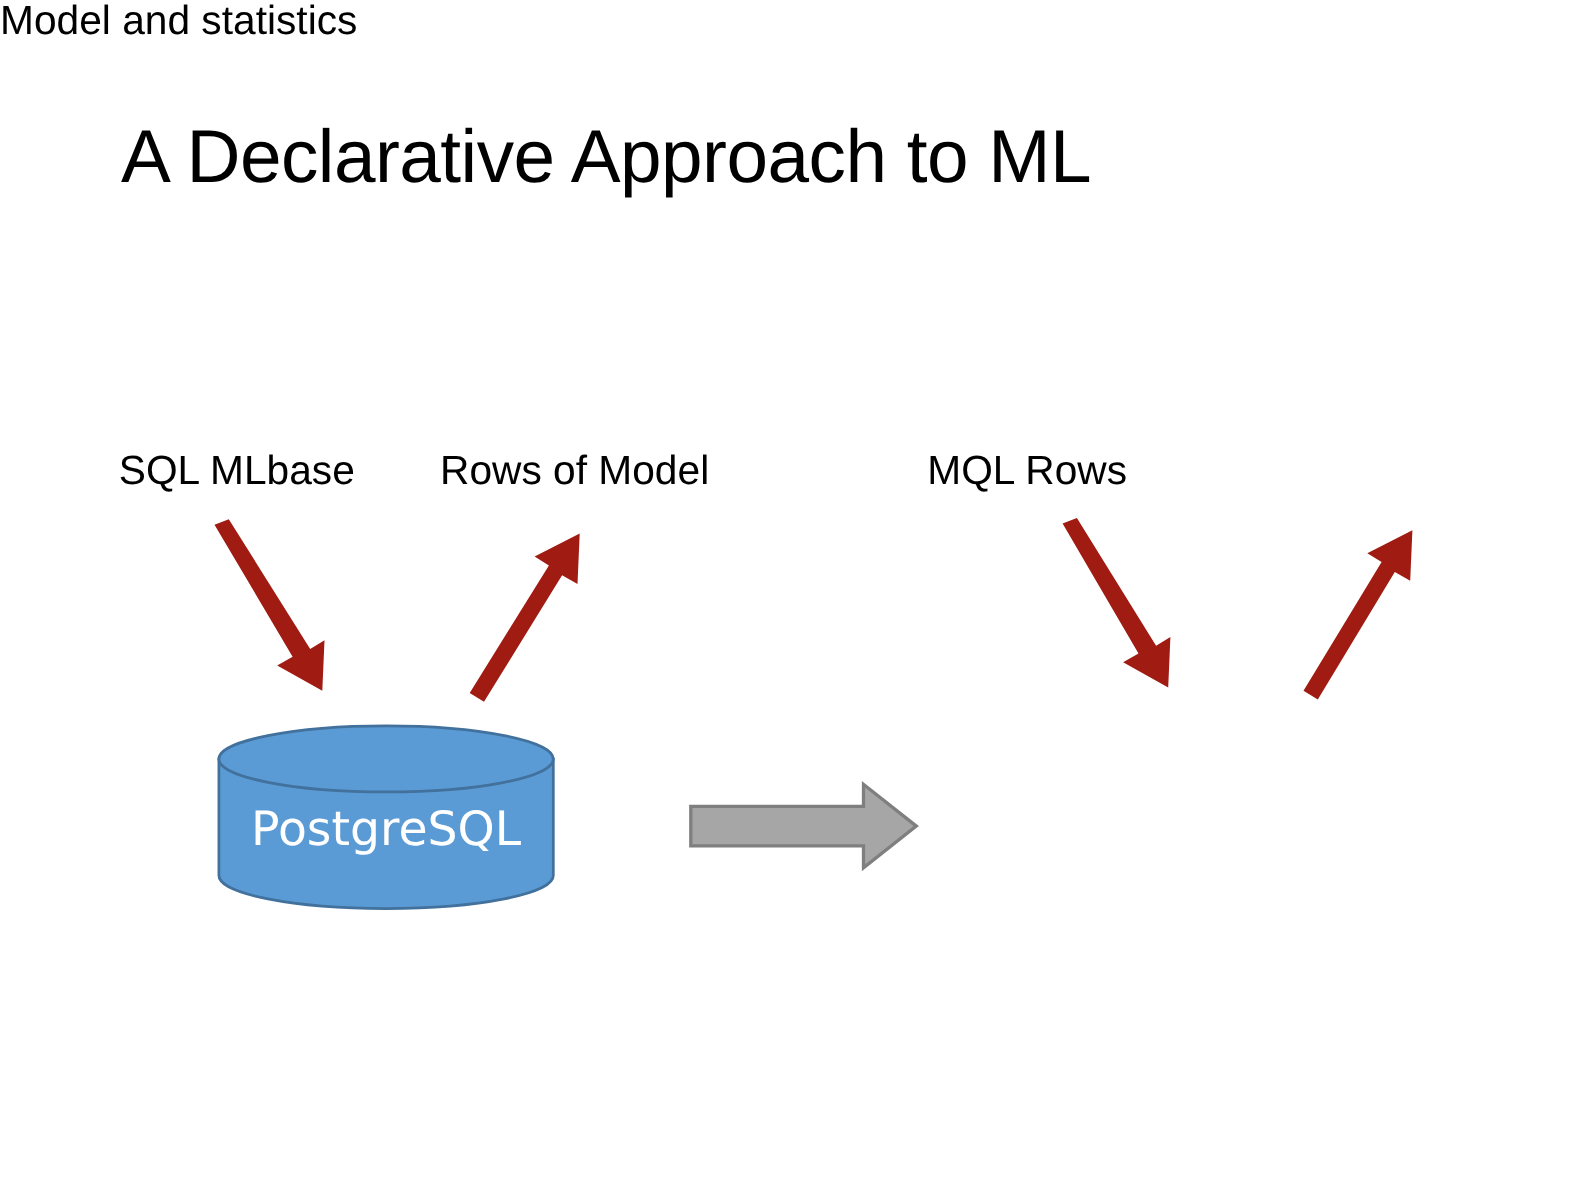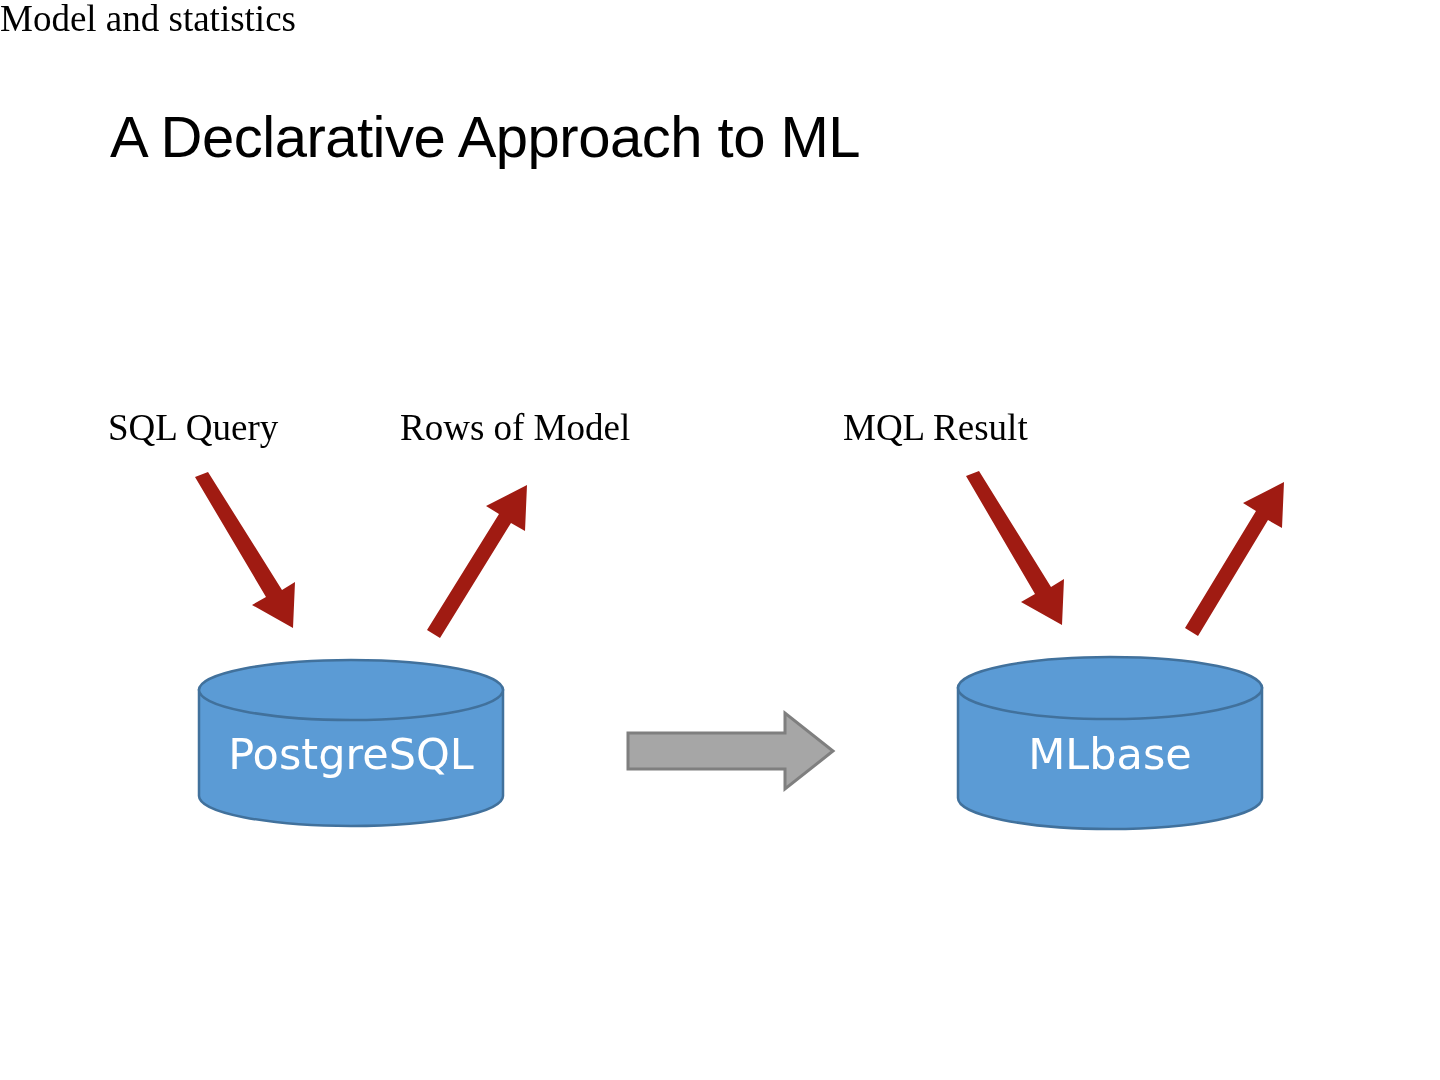--- a/index.html
+++ b/index.html
@@ -19,32 +19,32 @@
     overflow: hidden;
   }
 
   
   #slide-title {
     position: absolute;
     left: 110px;
     top: 108px;
     width: 1240px;
     font-family: "Liberation Sans", sans-serif;
-    font-size: 58px;
+    font-size: 68px;
     line-height: 1.0;
     font-weight: 400;
     color: #000000;
     letter-spacing: -0.5px;
     white-space: nowrap;
   }
 
   
   .flow-label {
     position: absolute;
-    font-family: Liberation Serif, serif;
+    font-family: Liberation Sans, sans-serif;
     font-size: 37px;
     line-height: 1.0;
     font-weight: 400;
     color: #000000;
     white-space: nowrap;
   }
   #label-sql-query        { left: 108px;  top: 409px; }
   #label-rows-of-result   { left: 400px;  top: 409px; }
   #label-mql-query        { left: 843px;  top: 409px; }
 
@@ -88,25 +88,25 @@
     white-space: nowrap;
   }
 </style>
 </head>
 <body>
 
 <div id="slide">
 
   <div id="slide-title">A Declarative Approach to ML</div>
 
-  <div class="flow-label" id="label-sql-query">SQL Query</div>
+  <div class="flow-label" id="label-sql-query">SQL MLbase</div>
 
   <div class="flow-label" id="label-rows-of-result">Rows of Model</div>
 
-  <div class="flow-label" id="label-mql-query">MQL Result</div>
+  <div class="flow-label" id="label-mql-query">MQL Rows</div>
 
   <div class="flow-label" id="label-model-and-statistics">Model and statistics</div>
 
   <svg id="diagram-arrows" viewBox="0 0 1440 1080">
 
     <g>
       <polygon fill="#A01B12" points="195,477 208,472 282,590 295,582 293,628 252,605 266,597"></polygon>
     </g>
 
     <g>
@@ -127,21 +127,14 @@
   </svg>
 
   <div class="db-cylinder" id="cylinder-postgresql">
     <svg viewBox="0 0 310 170" preserveAspectRatio="none">
       <path d="M3,32 L3,138 A152,30 0 0 0 307,138 L307,32 Z" fill="#5B9BD5" stroke="#41719C" stroke-width="2.5"></path>
       <ellipse cx="155" cy="32" rx="152" ry="30" fill="#5B9BD5" stroke="#41719C" stroke-width="2.5"></ellipse>
     </svg>
     <div class="db-label">PostgreSQL</div>
   </div>
 
-  <div class="db-cylinder" id="cylinder-mlbase">
-    <svg viewBox="0 0 310 178" preserveAspectRatio="none">
-      <path d="M3,34 L3,144 A152,31 0 0 0 307,144 L307,34 Z" fill="#5B9BD5" stroke="#41719C" stroke-width="2.5"></path>
-      <ellipse cx="155" cy="34" rx="152" ry="31" fill="#5B9BD5" stroke="#41719C" stroke-width="2.5"></ellipse>
-    </svg>
-    <div class="db-label">MLbase</div>
-  </div>
 
 </div>
 
 </body></html>

